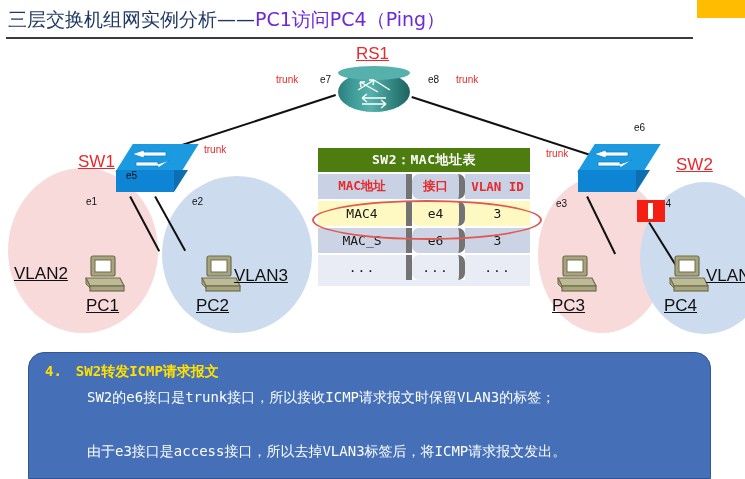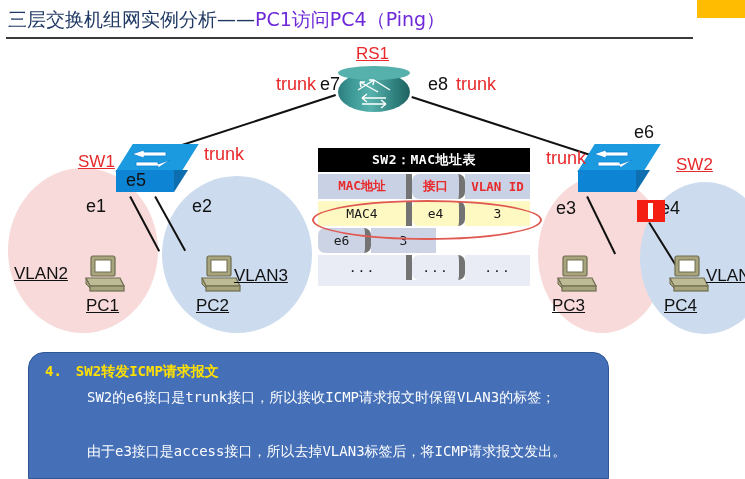--- a/index.html
+++ b/index.html
@@ -45,50 +45,50 @@
      transform:skewX(-32deg);}
   .sw-front{position:absolute;left:0;top:26px;width:58px;height:22px;background:#0e84d4;}
   .sw-side{position:absolute;left:58px;top:26px;width:0;height:0;
      border-left:14px solid #0d6eb0;border-bottom:22px solid transparent;}
   .switch svg{position:absolute;left:10px;top:2px;}
 
   
   .pc{position:absolute;width:46px;height:42px;}
 
   
-  .lbl{position:absolute;white-space:nowrap;font-size:18px;color:#111;
+  .lbl{position:absolute;white-space:nowrap;font-size:10px;color:#111;
        font-family:"Liberation Sans",sans-serif;}
   .lbl.red{color:#e8292b;}
   .lbl.big{font-size:17px;text-decoration:underline;}
 
   
   .packet{position:absolute;left:637px;top:200px;width:28px;height:22px;background:#f41f12;}
   .packet i{position:absolute;left:11px;top:3px;width:5px;height:16px;background:#fff;display:block;}
 
   
   .mactable{position:absolute;left:318px;top:148px;width:212px;}
-  .mt-title{height:24px;line-height:24px;text-align:center;background:#000000;color:#fff;
+  .mt-title{height:24px;line-height:24px;text-align:center;background:#4d7c0f;color:#fff;
      font-size:13px;font-weight:bold;font-family:"DejaVu Sans Mono",monospace;letter-spacing:0.5px;}
   .mt-row{display:flex;height:25px;}
   .mt-row > div{flex:0 0 auto;display:flex;align-items:center;justify-content:center;
      font-size:13px;font-family:"DejaVu Sans Mono",monospace;color:#1a1a1a;
      border-right:6px solid #737373;box-sizing:border-box;}
   .mt-row > div:last-child{border-right:none;}
   .c1{width:94px;} .c2{width:53px;border-radius:7px;} .c3{width:65px;}
   .mt-head > div{background:#c9d2e4;color:#e8292b;font-weight:bold;font-size:12.5px;}
   .mt-r1 > div{background:#fef9c3;}
   .mt-r2 > div{background:#ccd3e5;}
   .mt-r3 > div{background:#e9ecf4;letter-spacing:1px;}
   .mt-sep{height:2px;background:#ffffff;}
   .mt-foot{height:6px;background:#e9ecf4;}
   .mac-ellipse{position:absolute;left:312px;top:200px;width:226px;height:36px;
      border:2px solid #e05a52;border-radius:50%;pointer-events:none;}
 
   
-  .note{position:absolute;left:28px;top:352px;width:581px;height:127px;
+  .note{position:absolute;left:28px;top:352px;width:683px;height:127px;
      background:#4570b8;border-radius:16px 16px 0 0;box-sizing:border-box;
      border:1px solid #2f5796;}
   .note-head{position:absolute;left:16px;top:10px;color:#ffe000;font-size:14px;font-weight:bold;
      font-family:"DejaVu Sans Mono",monospace;white-space:nowrap;}
   .note-head .num{margin-right:14px;}
   .note-line{position:absolute;left:58px;color:#ffffff;font-size:14px;
      font-family:"DejaVu Sans Mono",monospace;white-space:nowrap;}
   #note-l1{top:36px;} #note-l2{top:63px;} #note-l3{top:90px;}
 </style>
 </head>
@@ -228,20 +228,21 @@
       <div class="c3">VLAN ID</div>
     </div>
     <div class="mt-sep"></div>
     <div class="mt-row mt-r1">
       <div class="c1">MAC4</div>
       <div class="c2">e4</div>
       <div class="c3">3</div>
     </div>
     <div class="mt-sep"></div>
     <div class="mt-row mt-r2">
+      <div class="c1">MAC_S</div>
       <div class="c2">e6</div>
       <div class="c3">3</div>
     </div>
     <div class="mt-sep"></div>
     <div class="mt-row mt-r3">
       <div class="c1">...</div>
       <div class="c2">...</div>
       <div class="c3">...</div>
     </div>
     <div class="mt-foot"></div>

